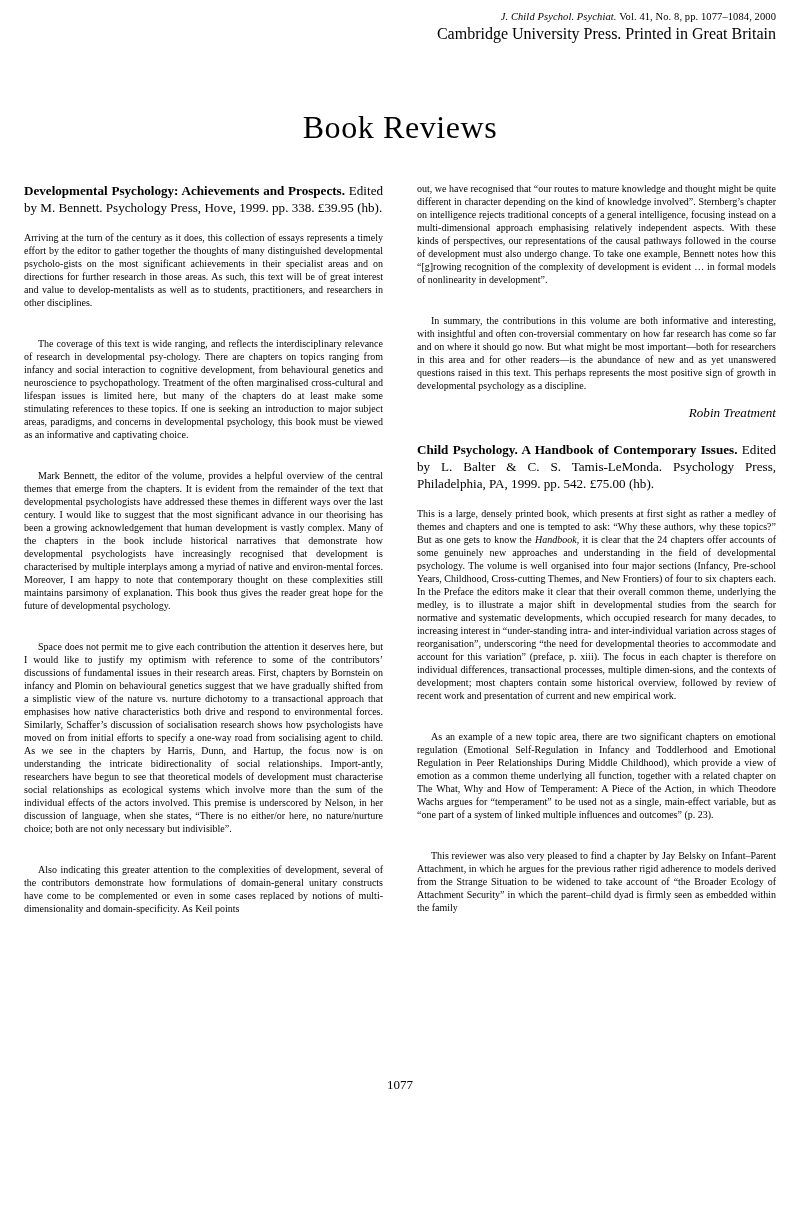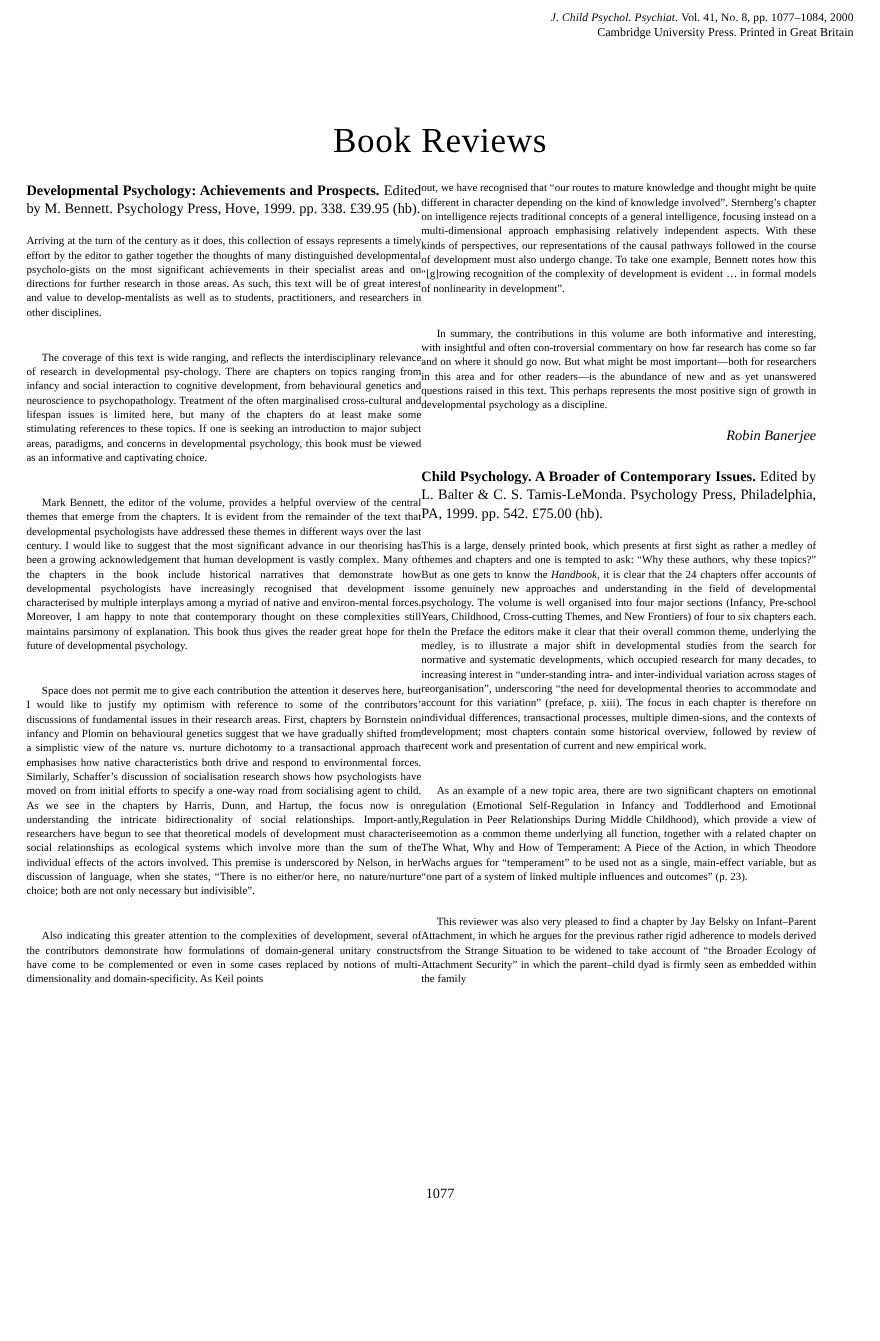--- a/index.html
+++ b/index.html
@@ -31,41 +31,41 @@
   }
   .running-head .line1 {
     font-style: italic;
     font-size: 10.5px;
     letter-spacing: 0.1px;
   }
   .running-head .line1 .nonital {
     font-style: normal;
   }
   .running-head .line2 {
-    font-size: 11px;
+    font-size: 16px;
     font-style: normal;
     margin-top: 1px;
   }
   .title {
     position: absolute;
     top: 88px;
     left: 0;
     width: 800px;
     text-align: center;
     font-size: 32px;
     letter-spacing: 0.6px;
     font-weight: normal;
   }
   .columns {
     position: absolute;
-    top: 164px;
+    top: 182px;
     left: 24px;
     width: 752px;
     display: flex;
-    align-items: flex-end;
+    gap: 34px;
   }
   .col {
     width: 359px;
   }
   p {
     margin: 0;
     font-size: 10px;
     line-height: 1.30;
     text-align: justify;
     text-justify: inter-word;
@@ -128,25 +128,25 @@
       <p class="indent">Space does not permit me to give each contribution the attention it deserves here, but I would like to justify my optimism with reference to some of the contributors’ discussions of fundamental issues in their research areas. First, chapters by Bornstein on infancy and Plomin on behavioural genetics suggest that we have gradually shifted from a simplistic view of the nature vs. nurture dichotomy to a transactional approach that emphasises how native characteristics both drive and respond to environmental forces. Similarly, Schaffer’s discussion of socialisation research shows how psychologists have moved on from initial efforts to specify a one-way road from socialising agent to child. As we see in the chapters by Harris, Dunn, and Hartup, the focus now is on understanding the intricate bidirectionality of social relationships. Import-antly, researchers have begun to see that theoretical models of development must characterise social relationships as ecological systems which involve more than the sum of the individual effects of the actors involved. This premise is underscored by Nelson, in her discussion of language, when she states, “There is no either/or here, no nature/nurture choice; both are not only necessary but indivisible”.</p>
       <p class="indent">Also indicating this greater attention to the complexities of development, several of the contributors demonstrate how formulations of domain-general unitary constructs have come to be complemented or even in some cases replaced by notions of multi-dimensionality and domain-specificity. As Keil points</p>
 
     </div>
 
     <div class="col">
 
       <p id="carryover">out, we have recognised that “our routes to mature knowledge and thought might be quite different in character depending on the kind of knowledge involved”. Sternberg’s chapter on intelligence rejects traditional concepts of a general intelligence, focusing instead on a multi-dimensional approach emphasising relatively independent aspects. With these kinds of perspectives, our representations of the causal pathways followed in the course of development must also undergo change. To take one example, Bennett notes how this “[g]rowing recognition of the complexity of development is evident … in formal models of nonlinearity in development”.</p>
       <p class="indent">In summary, the contributions in this volume are both informative and interesting, with insightful and often con-troversial commentary on how far research has come so far and on where it should go now. But what might be most important—both for researchers in this area and for other readers—is the abundance of new and as yet unanswered questions raised in this text. This perhaps represents the most positive sign of growth in developmental psychology as a discipline.</p>
 
-      <div class="byline">Robin Banerjee</div>
+      <div class="byline">Robin Treatment</div>
 
       <div class="gap-lg"></div>
 
-      <div class="review-head"><b>Child Psychology. A Broader of Contemporary Issues.</b><span> Edited by L. Balter &amp; C. S. Tamis-LeMonda. Psychology Press, Philadelphia, PA, 1999. pp. 542. £75.00 (hb).</span></div>
+      <div class="review-head"><b>Child Psychology. A Handbook of Contemporary Issues.</b><span> Edited by L. Balter &amp; C. S. Tamis-LeMonda. Psychology Press, Philadelphia, PA, 1999. pp. 542. £75.00 (hb).</span></div>
 
       <div class="gap-md"></div>
 
       <p>This is a large, densely printed book, which presents at first sight as rather a medley of themes and chapters and one is tempted to ask: “Why these authors, why these topics?” But as one gets to know the <span class="ital">Handbook</span>, it is clear that the 24 chapters offer accounts of some genuinely new approaches and understanding in the field of developmental psychology. The volume is well organised into four major sections (Infancy, Pre-school Years, Childhood, Cross-cutting Themes, and New Frontiers) of four to six chapters each. In the Preface the editors make it clear that their overall common theme, underlying the medley, is to illustrate a major shift in developmental studies from the search for normative and systematic developments, which occupied research for many decades, to increasing interest in “under-standing intra- and inter-individual variation across stages of reorganisation”, underscoring “the need for developmental theories to accommodate and account for this variation” (preface, p. xiii). The focus in each chapter is therefore on individual differences, transactional processes, multiple dimen-sions, and the contexts of development; most chapters contain some historical overview, followed by review of recent work and presentation of current and new empirical work.</p>
       <p class="indent">As an example of a new topic area, there are two significant chapters on emotional regulation (Emotional Self-Regulation in Infancy and Toddlerhood and Emotional Regulation in Peer Relationships During Middle Childhood), which provide a view of emotion as a common theme underlying all function, together with a related chapter on The What, Why and How of Temperament: A Piece of the Action, in which Theodore Wachs argues for “temperament” to be used not as a single, main-effect variable, but as “one part of a system of linked multiple influences and outcomes” (p. 23).</p>
       <p class="indent">This reviewer was also very pleased to find a chapter by Jay Belsky on Infant–Parent Attachment, in which he argues for the previous rather rigid adherence to models derived from the Strange Situation to be widened to take account of “the Broader Ecology of Attachment Security” in which the parent–child dyad is firmly seen as embedded within the family</p>
 
     </div>
 
   </div>

